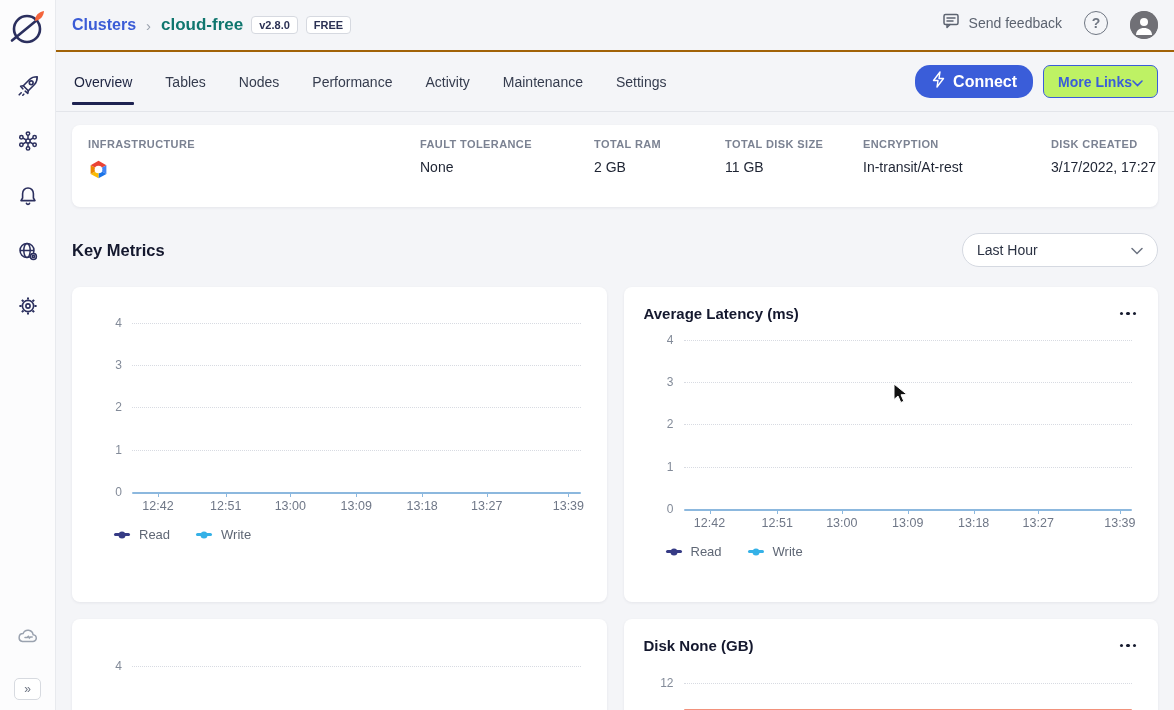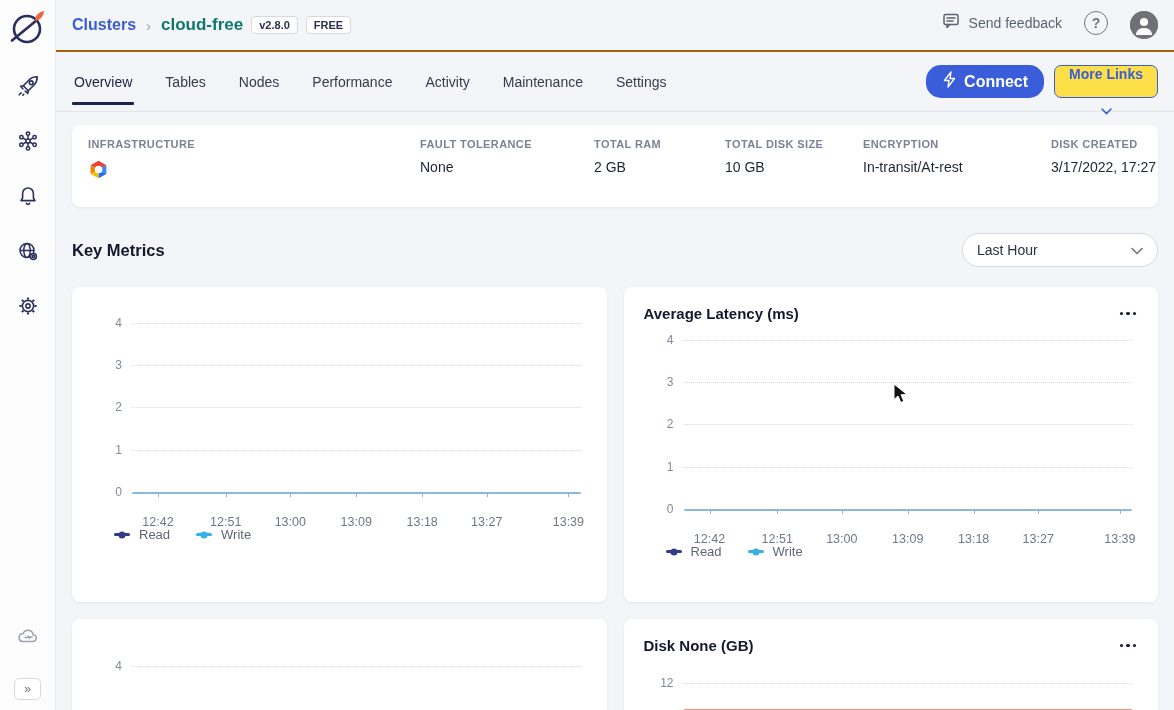--- a/index.html
+++ b/index.html
@@ -62,23 +62,23 @@
   }
   .tab.active { color:#1c2340; }
   .tab.active::after { content:""; position:absolute; left:0; right:0; bottom:6px; height:3px; background:#1d2251; border-radius:1px; }
   .tab-actions { margin-left:auto; display:flex; gap:10px; }
   .btn-primary {
     display:flex; align-items:center; gap:7px; height:33px; padding:0 16px;
     background:#3a5dd9; color:#fff; font-size:16px; font-weight:600;
     border:none; border-radius:15px; cursor:pointer; font-family:inherit;
   }
   .btn-outline {
-    display:flex; align-items:center; gap:20px; height:33px; padding:0 14px;
-    background:#fde047; color:#3a5dd9; font-size:14px; font-weight:600;
-    border:1px solid #3a5dd9; border-radius:7px; cursor:pointer; font-family:inherit;flex-direction:column;
+    display:flex; align-items:center; gap:0; height:33px; padding:0 14px;
+    background:#bef264; color:#3a5dd9; font-size:14px; font-weight:600;
+    border:1px solid #3a5dd9; border-radius:7px; cursor:pointer; font-family:inherit;
   }
 
   
   .content { flex:1; padding:0 16px; overflow:hidden; }
 
   .info-card {
     margin-top:13px; background:#fff; border-radius:8px;
     box-shadow:0 1px 3px rgba(26,31,54,.07); padding:13px 16px 24px;
     display:grid; grid-template-columns:332px 174px 131px 138px 188px minmax(0,1fr);
   }
@@ -104,21 +104,21 @@
   .chart-title { font-size:15px; font-weight:700; color:#14182e; }
   .kebab { display:flex; gap:3px; cursor:pointer; background:none; border:none; padding:4px 2px; }
   .kebab i { width:3.5px; height:3.5px; border-radius:50%; background:#171c30; display:block; }
 
   .plot { position:relative; height:170px; margin-top:18px; }
   .grid-row { position:absolute; left:0; right:0; height:0; }
   .ytick { position:absolute; left:0; width:30px; text-align:right; font-size:12px; color:#838b99; transform:translateY(-50%); }
   .gridline { position:absolute; left:40px; right:6px; border-top:1px dotted #d8dbe2; }
   .axis-line { border-top:none; height:2px; background:#8cb8de; border-radius:1px; }
   .xtick { position:absolute; width:1px; height:4px; background:#8cb8de; top:170px; }
-  .xlabels { position:absolute; left:40px; right:6px; top:192px; height:18px; }
+  .xlabels { position:absolute; left:40px; right:6px; top:176px; height:18px; }
   .xlabels span { position:absolute; transform:translateX(-50%); font-size:12.5px; color:#6f7787; white-space:nowrap; }
   .legend { display:flex; gap:26px; margin-top:34px; margin-left:22px; }
   .legend-item { display:flex; align-items:center; gap:9px; font-size:13px; color:#5f6775; }
   .lg-marker { width:16px; height:2.5px; border-radius:2px; position:relative; }
   .lg-marker::after { content:""; position:absolute; left:50%; top:50%; width:7px; height:7px; border-radius:50%; transform:translate(-50%,-50%); background:inherit; }
   .lg-read, .lg-read::after { background:#363b85; }
   .lg-write, .lg-write::after { background:#35b1e7; }
 
   .plot-sm { position:relative; height:80px; margin-top:16px; }
   .capacity-line { position:absolute; left:40px; right:6px; height:2.5px; background:#f2917c; border-radius:1px; top:39px; }
@@ -301,21 +301,21 @@
         <div>
           <div class="field-label">FAULT TOLERANCE</div>
           <div class="field-value">None</div>
         </div>
         <div>
           <div class="field-label">TOTAL RAM</div>
           <div class="field-value">2 GB</div>
         </div>
         <div>
           <div class="field-label">TOTAL DISK SIZE</div>
-          <div class="field-value">10 GB</div>
+          <div class="field-value">11 GB</div>
         </div>
         <div>
           <div class="field-label">ENCRYPTION</div>
           <div class="field-value">In-transit/At-rest</div>
         </div>
         <div>
           <div class="field-label">DISK CREATED</div>
           <div class="field-value">3/17/2022, 17:27</div>
         </div>
       </section>

